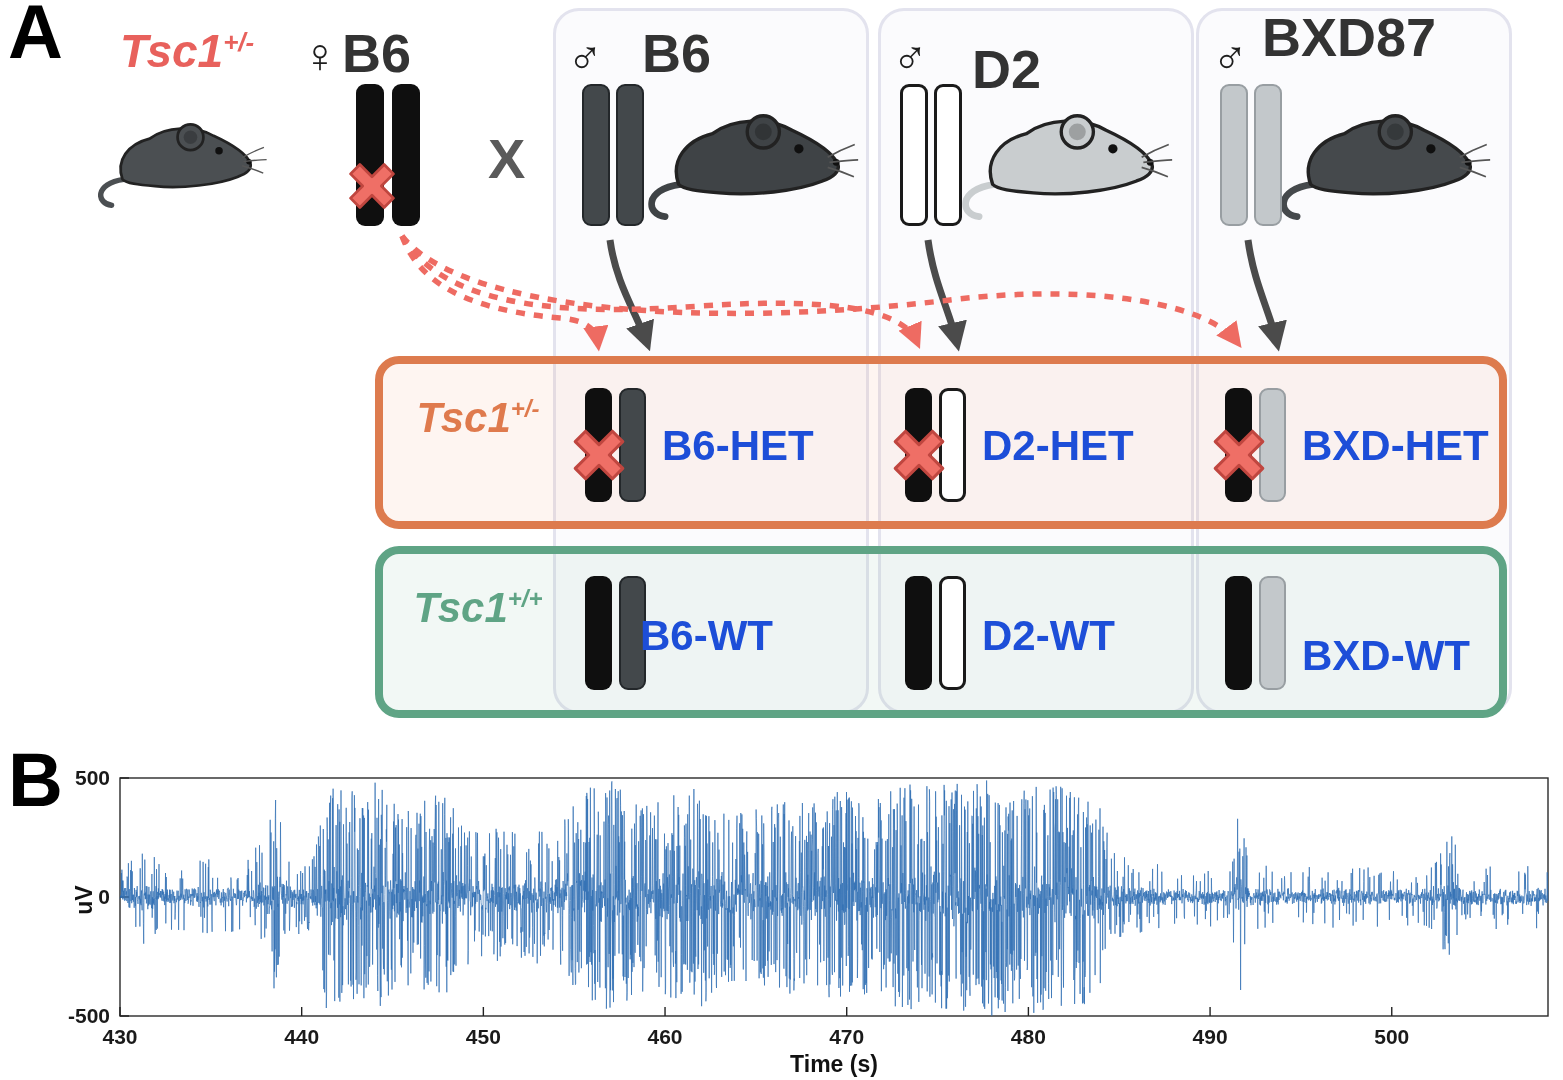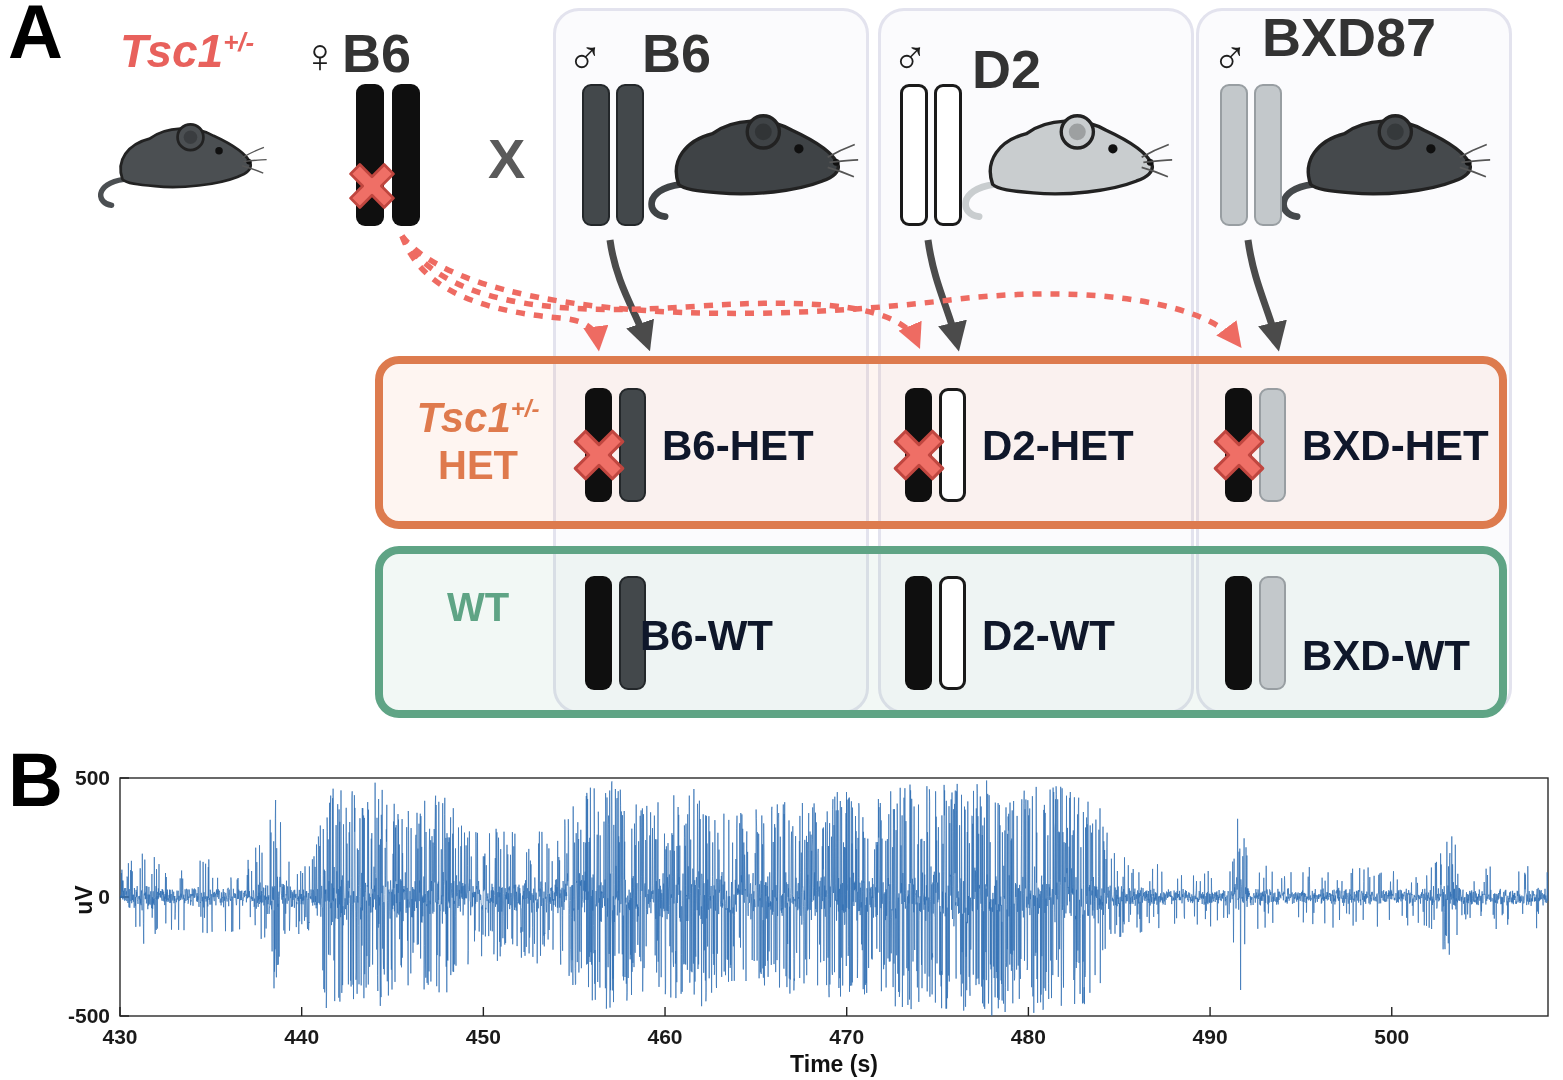--- a/index.html
+++ b/index.html
@@ -17,21 +17,21 @@
   .ch-light{background:#c3c8cb;border:2px solid #989ea2}
   .ch-top{width:28px;height:142px;top:84px}
   .ch-row{width:27px;height:114px}
   .redx{position:absolute;z-index:5}
   
   .gene-label{position:absolute;font-style:italic;font-weight:bold;font-size:46px;color:#e8615c;z-index:6}
   .gene-label sup{font-size:26px}
   .sex{position:absolute;font-size:48px;color:#1d1d1d;z-index:6}
   .strain-header{position:absolute;font-size:54px;font-weight:bold;color:#333;z-index:6}
   .crossx{position:absolute;font-size:56px;font-weight:bold;color:#5a5a5a;z-index:6}
-  .offspring-label{position:absolute;font-size:42px;font-weight:bold;color:#0f172a;z-index:6}
+  .offspring-label{position:absolute;font-size:42px;font-weight:bold;color:#1d4ed8;z-index:6}
   .zyg-label{position:absolute;width:180px;text-align:center;font-weight:bold;line-height:1.15;z-index:6}
   .zyg-label .g{font-style:italic;font-size:42px}
   .zyg-label .g sup{font-size:24px}
   .zyg-label .z{font-size:40px}
   .het-col{color:#df7a4d}
   .wt-col{color:#5fa485}
   .groupbox{position:absolute;left:375px;width:1132px;border-radius:24px;z-index:3}
   #het-box{top:356px;height:173px;border:8px solid #dd7b4e;background:rgba(240,130,80,.08)}
   #wt-box{top:546px;height:172px;border:8px solid #5fa485;background:rgba(95,164,133,.08)}
   .mouse{position:absolute;z-index:2}
@@ -130,21 +130,20 @@
       <path d="M1248,240 C1254,284 1270,312 1277,343" stroke="#4b4b4b" stroke-width="7" marker-end="url(#ah-dark)"></path>
       <path d="M402,236 C420,285 470,310 560,318 C585,320 596,328 598,344" stroke="#ee6b62" stroke-width="5.5" stroke-dasharray="9 9" marker-end="url(#ah-red)"></path>
       <path d="M402,236 C440,300 540,318 700,306 C850,296 905,314 917,342" stroke="#ee6b62" stroke-width="5.5" stroke-dasharray="9 9" marker-end="url(#ah-red)"></path>
       <path d="M402,236 C460,310 700,330 950,300 C1100,282 1210,306 1237,342" stroke="#ee6b62" stroke-width="5.5" stroke-dasharray="9 9" marker-end="url(#ah-red)"></path>
     </g>
   </svg>
 
   <div id="het-box" class="groupbox"></div>
   <div class="zyg-label het-col" style="left:388px;top:394px">
     <div class="g"><span>Tsc1</span><sup>+/-</sup></div>
-    <div class="z">HET</div>
   </div>
 
   <div class="chrom ch-row ch-black" style="left:585px;top:388px"></div>
   <div class="chrom ch-row ch-dark" style="left:619px;top:388px"></div>
   <svg class="redx" style="left:568px;top:424px" width="62" height="62" viewBox="0 0 60 60">
       <use href="#redx-shape"></use>
     </svg>
   <div class="offspring-label" style="left:662px;top:422px">B6-HET</div>
 
   <div class="chrom ch-row ch-black" style="left:905px;top:388px"></div>
@@ -156,21 +155,21 @@
 
   <div class="chrom ch-row ch-black" style="left:1225px;top:388px"></div>
   <div class="chrom ch-row ch-light" style="left:1259px;top:388px"></div>
   <svg class="redx" style="left:1208px;top:424px" width="62" height="62" viewBox="0 0 60 60">
       <use href="#redx-shape"></use>
     </svg>
   <div class="offspring-label" style="left:1302px;top:422px">BXD-HET</div>
 
   <div id="wt-box" class="groupbox"></div>
   <div class="zyg-label wt-col" style="left:388px;top:584px">
-    <div class="z">WT</div>
+    <div class="g"><span>Tsc1</span><sup>+/+</sup></div>
   </div>
 
   <div class="chrom ch-row ch-black" style="left:585px;top:576px"></div>
   <div class="chrom ch-row ch-dark" style="left:619px;top:576px"></div>
   <div class="offspring-label" style="left:640px;top:612px">B6-WT</div>
 
   <div class="chrom ch-row ch-black" style="left:905px;top:576px"></div>
   <div class="chrom ch-row ch-white" style="left:939px;top:576px"></div>
   <div class="offspring-label" style="left:982px;top:612px">D2-WT</div>
 

